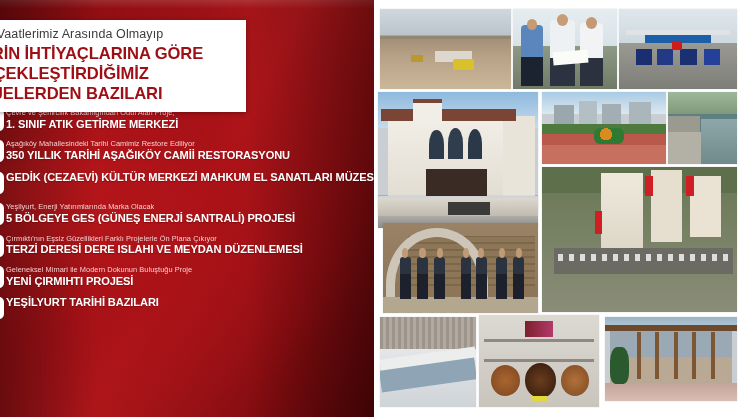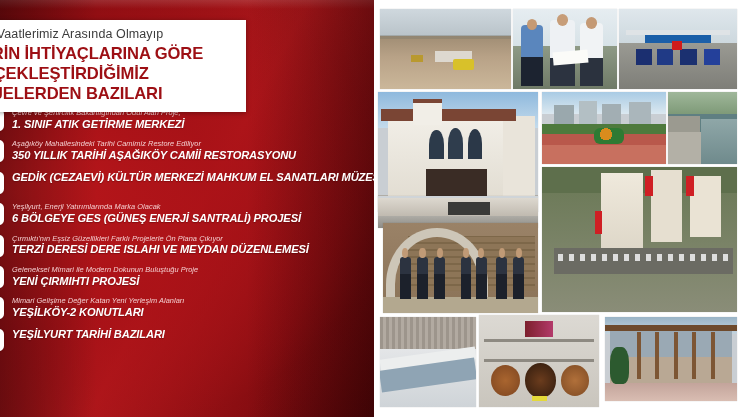--- a/index.html
+++ b/index.html
@@ -70,24 +70,23 @@
 
   
   #project-list {
     position: absolute;
     left: 0; top: 108px;
     width: 374px;
     z-index: 3;
   }
   .project-item {
     position: relative;
-    padding: 0 6px 0 12px;
+    padding: 0 6px 0 6px;
     margin-bottom: 5.4px;
     min-height: 26px;
-    font-style: italic;
   }
   .bullet-tab {
     position: absolute;
     left: -6px; top: 1px;
     width: 10px; height: 22px;
     background: #ffffff;
     border-radius: 2px 5px 5px 2px;
     box-shadow: 0 0 2px rgba(0,0,0,0.25);
   }
   .proj-sub {
@@ -266,41 +265,36 @@
 
 
       <div class="project-item">
         <span class="bullet-tab"></span>
         <div class="proj-title">GEDİK (CEZAEVİ) KÜLTÜR MERKEZİ MAHKUM EL SANATLARI MÜZESİ</div>
       </div>
 
       <div class="project-item">
         <span class="bullet-tab"></span>
         <div class="proj-sub">Yeşilyurt, Enerji Yatırımlarında Marka Olacak</div>
-        <div class="proj-title">6 BÖLGEYE GES (GÜNEŞ ENERJİ SANTRALİ) PROJESİ</div>
+        <div class="proj-title">5 BÖLGEYE GES (GÜNEŞ ENERJİ SANTRALİ) PROJESİ</div>
       </div>
 
 
       <div class="project-item">
         <span class="bullet-tab"></span>
         <div class="proj-sub">Çırmıktı'nın Eşsiz Güzellikleri Farklı Projelerle Ön Plana Çıkıyor</div>
         <div class="proj-title">TERZİ DERESİ DERE ISLAHI VE MEYDAN DÜZENLEMESİ</div>
       </div>
 
       <div class="project-item">
         <span class="bullet-tab"></span>
         <div class="proj-sub">Geleneksel Mimari ile Modern Dokunun Buluştuğu Proje</div>
         <div class="proj-title">YENİ ÇIRMIHTI PROJESİ</div>
       </div>
 
-      <div class="project-item">
-        <span class="bullet-tab"></span>
-        <div class="proj-sub">Mimari Gelişime Değer Katan Yeni Yerleşim Alanları</div>
-        <div class="proj-title">YEŞİLKÖY-2 KONUTLARI</div>
-      </div>
 
       <div class="project-item">
         <span class="bullet-tab"></span>
         <div class="proj-title">YEŞİLYURT TARİHİ BAZILARI</div>
       </div>
 
     </div>
   </div>
 
   <div id="collage">

